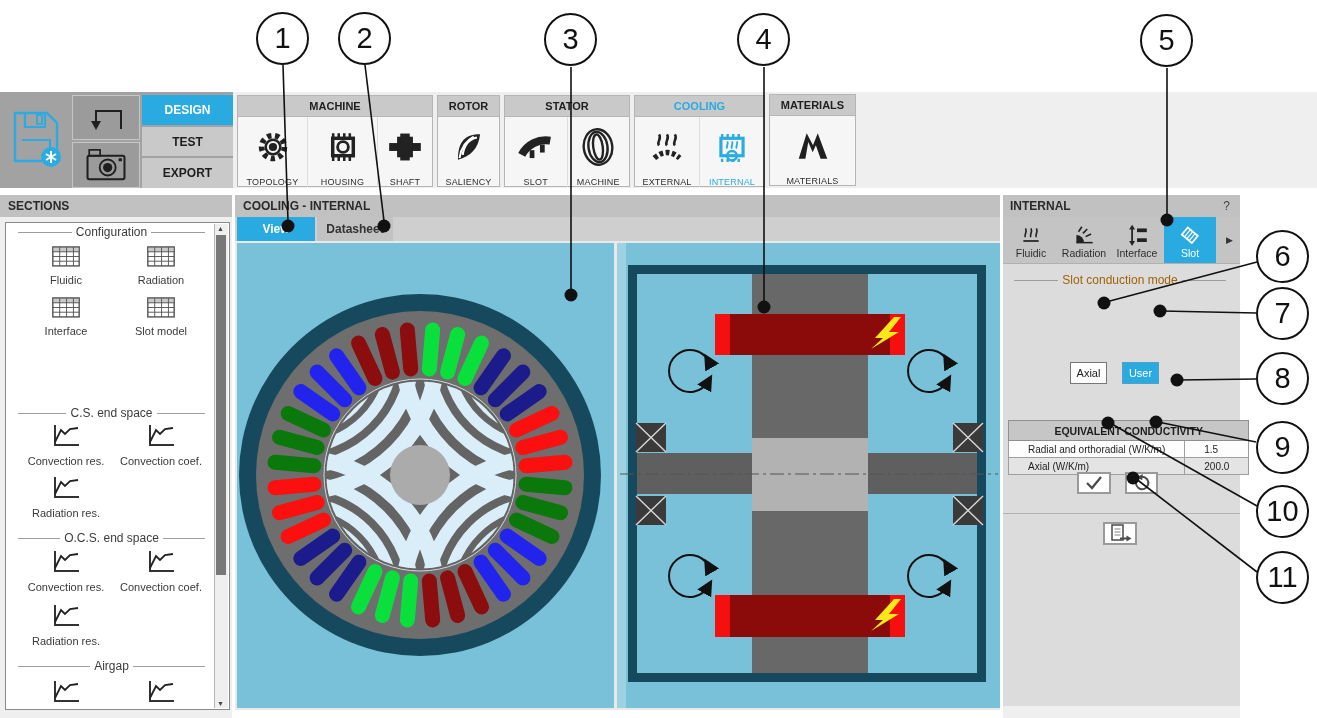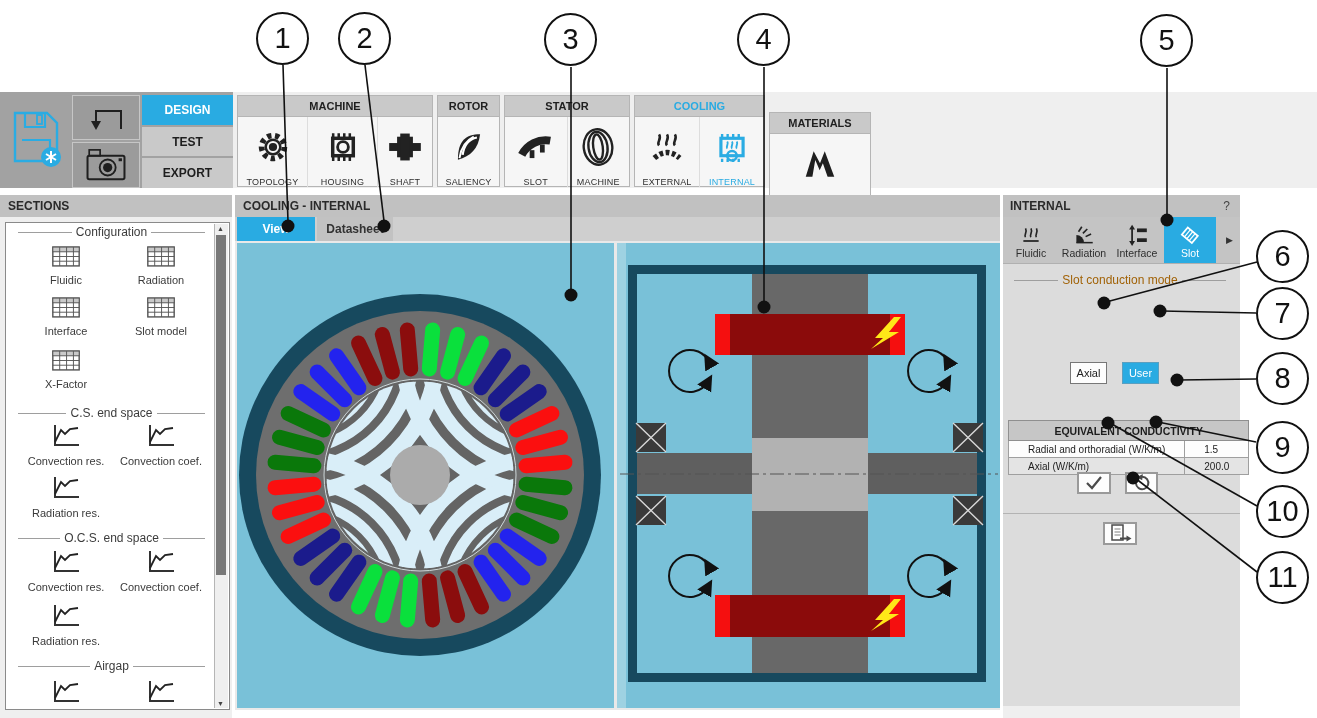--- a/index.html
+++ b/index.html
@@ -233,21 +233,21 @@
             </g>
             <circle cx="12" cy="17.5" r="3" fill="none" stroke="#2aace3" stroke-width="1.6"></circle>
             <line x1="5" y1="20.4" x2="19" y2="20.4" stroke="#2aace3" stroke-width="2" stroke-dasharray="1.5 2"></line>
           </svg>
           </span>
         <span class="cl accent-text">INTERNAL</span>
       </div>
     </div>
   </div>
 
-  <div class="group abs" style="left:769px;top:20px;width:102px;height:92px">
+  <div class="group abs" style="left:769px;top:2px;width:87px;height:92px">
     <div class="gh">MATERIALS</div>
     <div class="gb">
       <div class="cell">
         <span class="ci">
           <svg width="40" height="38" viewBox="0 0 24 24">
             <polygon points="3,20 8,4 12,11.5 15,4 21,20 16.8,20 13.8,11.5 11.8,16 9,9.5 7.2,20" fill="#1f1f1f"></polygon>
           </svg>
           </span>
         <span class="cl">MATERIALS</span>
       </div>
@@ -311,34 +311,20 @@
         <rect x="3" y="4" width="28" height="5" fill="#c9c9c9" stroke="#555" stroke-width="1"></rect>
         <g stroke="#555" stroke-width="1">
             <line x1="3" y1="14" x2="31" y2="14"></line>
             <line x1="3" y1="19" x2="31" y2="19"></line>
             <line x1="10.3" y1="4" x2="10.3" y2="24"></line>
             <line x1="17.6" y1="4" x2="17.6" y2="24"></line>
             <line x1="24.9" y1="4" x2="24.9" y2="24"></line>
           </g>
       </svg>
       <span class="sl">Slot model</span>
-    </div>
-    <div class="sitem" style="left:5px;top:124px">
-      <svg width="32" height="27" viewBox="0 0 34 28">
-        <rect x="3" y="4" width="28" height="20" fill="#fff" stroke="#555" stroke-width="1.5"></rect>
-        <rect x="3" y="4" width="28" height="5" fill="#c9c9c9" stroke="#555" stroke-width="1"></rect>
-        <g stroke="#555" stroke-width="1">
-            <line x1="3" y1="14" x2="31" y2="14"></line>
-            <line x1="3" y1="19" x2="31" y2="19"></line>
-            <line x1="10.3" y1="4" x2="10.3" y2="24"></line>
-            <line x1="17.6" y1="4" x2="17.6" y2="24"></line>
-            <line x1="24.9" y1="4" x2="24.9" y2="24"></line>
-          </g>
-      </svg>
-      <span class="sl">X-Factor</span>
     </div>
 
     <div class="sep" style="top:183px">C.S. end space</div>
 
     <div class="sitem" style="left:5px;top:198px">
       <svg width="34" height="30" viewBox="0 0 34 28">
         <path d="M6,3 V23 H30" fill="none" stroke="#333" stroke-width="2"></path>
         <polyline points="6,20 12,8 16,12 21,7 29,6" fill="none" stroke="#222" stroke-width="1.8"></polyline>
       </svg>
       <span class="sl">Convection res.</span>

